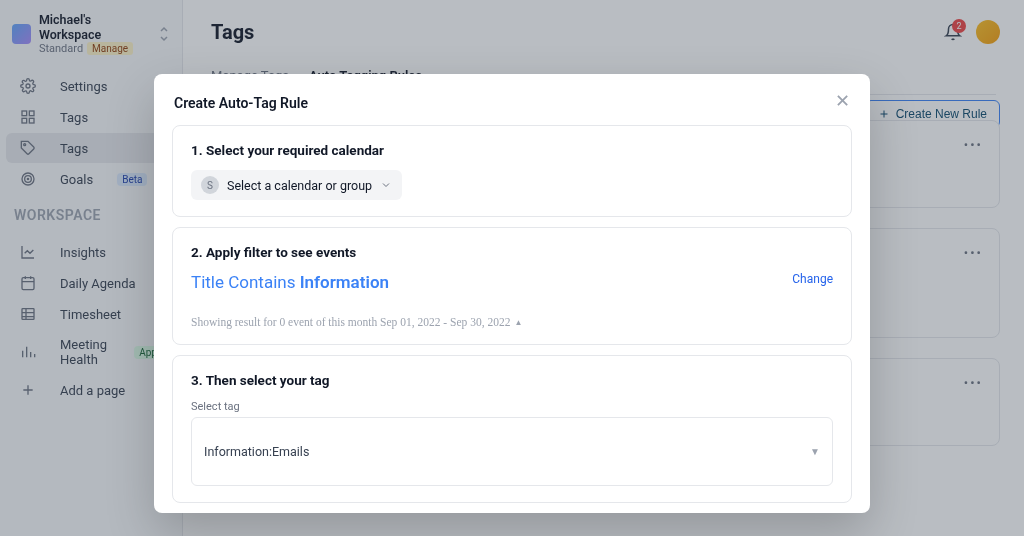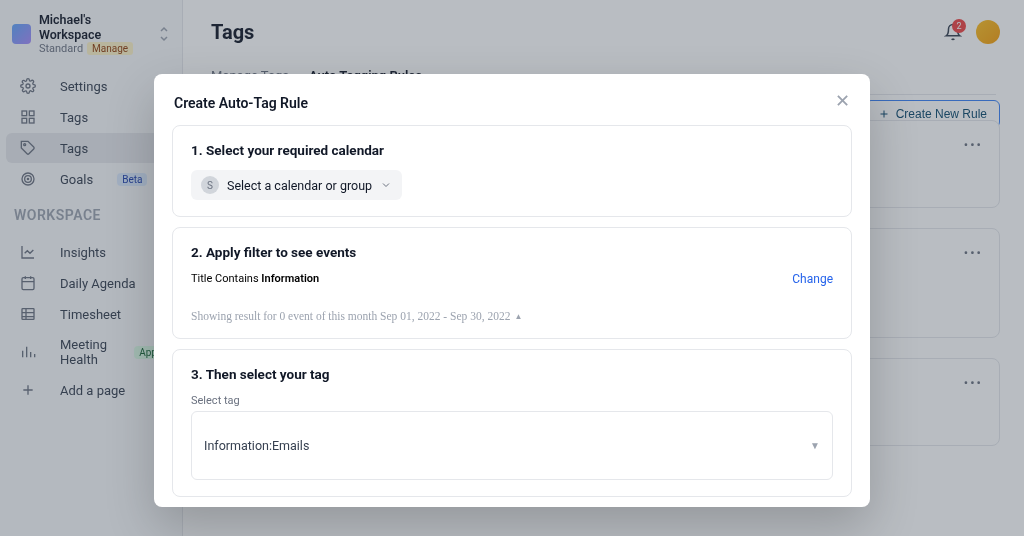--- a/index.html
+++ b/index.html
@@ -45,21 +45,21 @@
 .modal-title { font-size: 14px; font-weight: 600; }
 .close { color: #9ca3af; cursor: pointer; font-size: 18px; }
 
 .panel { border: 1px solid #e5e7eb; border-radius: 8px; margin: 0 18px 10px; padding: 16px 18px; }
 .panel h3 { font-size: 13.5px; font-weight: 700; margin-bottom: 12px; }
 .cal-chip { display: inline-flex; align-items: center; gap: 8px; background: #f3f4f6; border-radius: 6px; padding: 6px 10px; font-size: 12.5px; cursor: pointer; }
 .cal-chip .s { width: 18px; height: 18px; border-radius: 50%; background: #d1d5db; color: #6b7280; font-size: 10px; display: flex; align-items: center; justify-content: center; }
 .cal-chip .chev { color: #6b7280; }
 
 .filter-row { display: flex; justify-content: space-between; align-items: flex-start; }
-.filter-text { font-size: 11px; color: #000000; }
+.filter-text { font-size: 17px; color: #3b82f6; }
 .filter-text b { font-weight: 600; }
 .change { color: #2563eb; font-size: 12px; cursor: pointer; }
 .result-line { font-size: 11.5px; color: #9ca3af; margin-top: 24px; display: flex; align-items: center; gap: 4px; font-family: Liberation Serif, serif; }
 .result-line .tri { font-size: 8px; color: #9ca3af; }
 
 .select-label { font-size: 11px; color: #6b7280; margin-bottom: 4px; margin-top: 4px; }
 .select-box { border: 1px solid #e5e7eb; border-radius: 6px; padding: 26px 12px; display: flex; justify-content: space-between; align-items: center; font-size: 12.5px; color: #374151; cursor: pointer; }
 .select-box .caret { color: #9ca3af; font-size: 10px; }
 
 .modal-ft { display: flex; justify-content: flex-end; gap: 10px; padding: 14px 18px 18px; }

